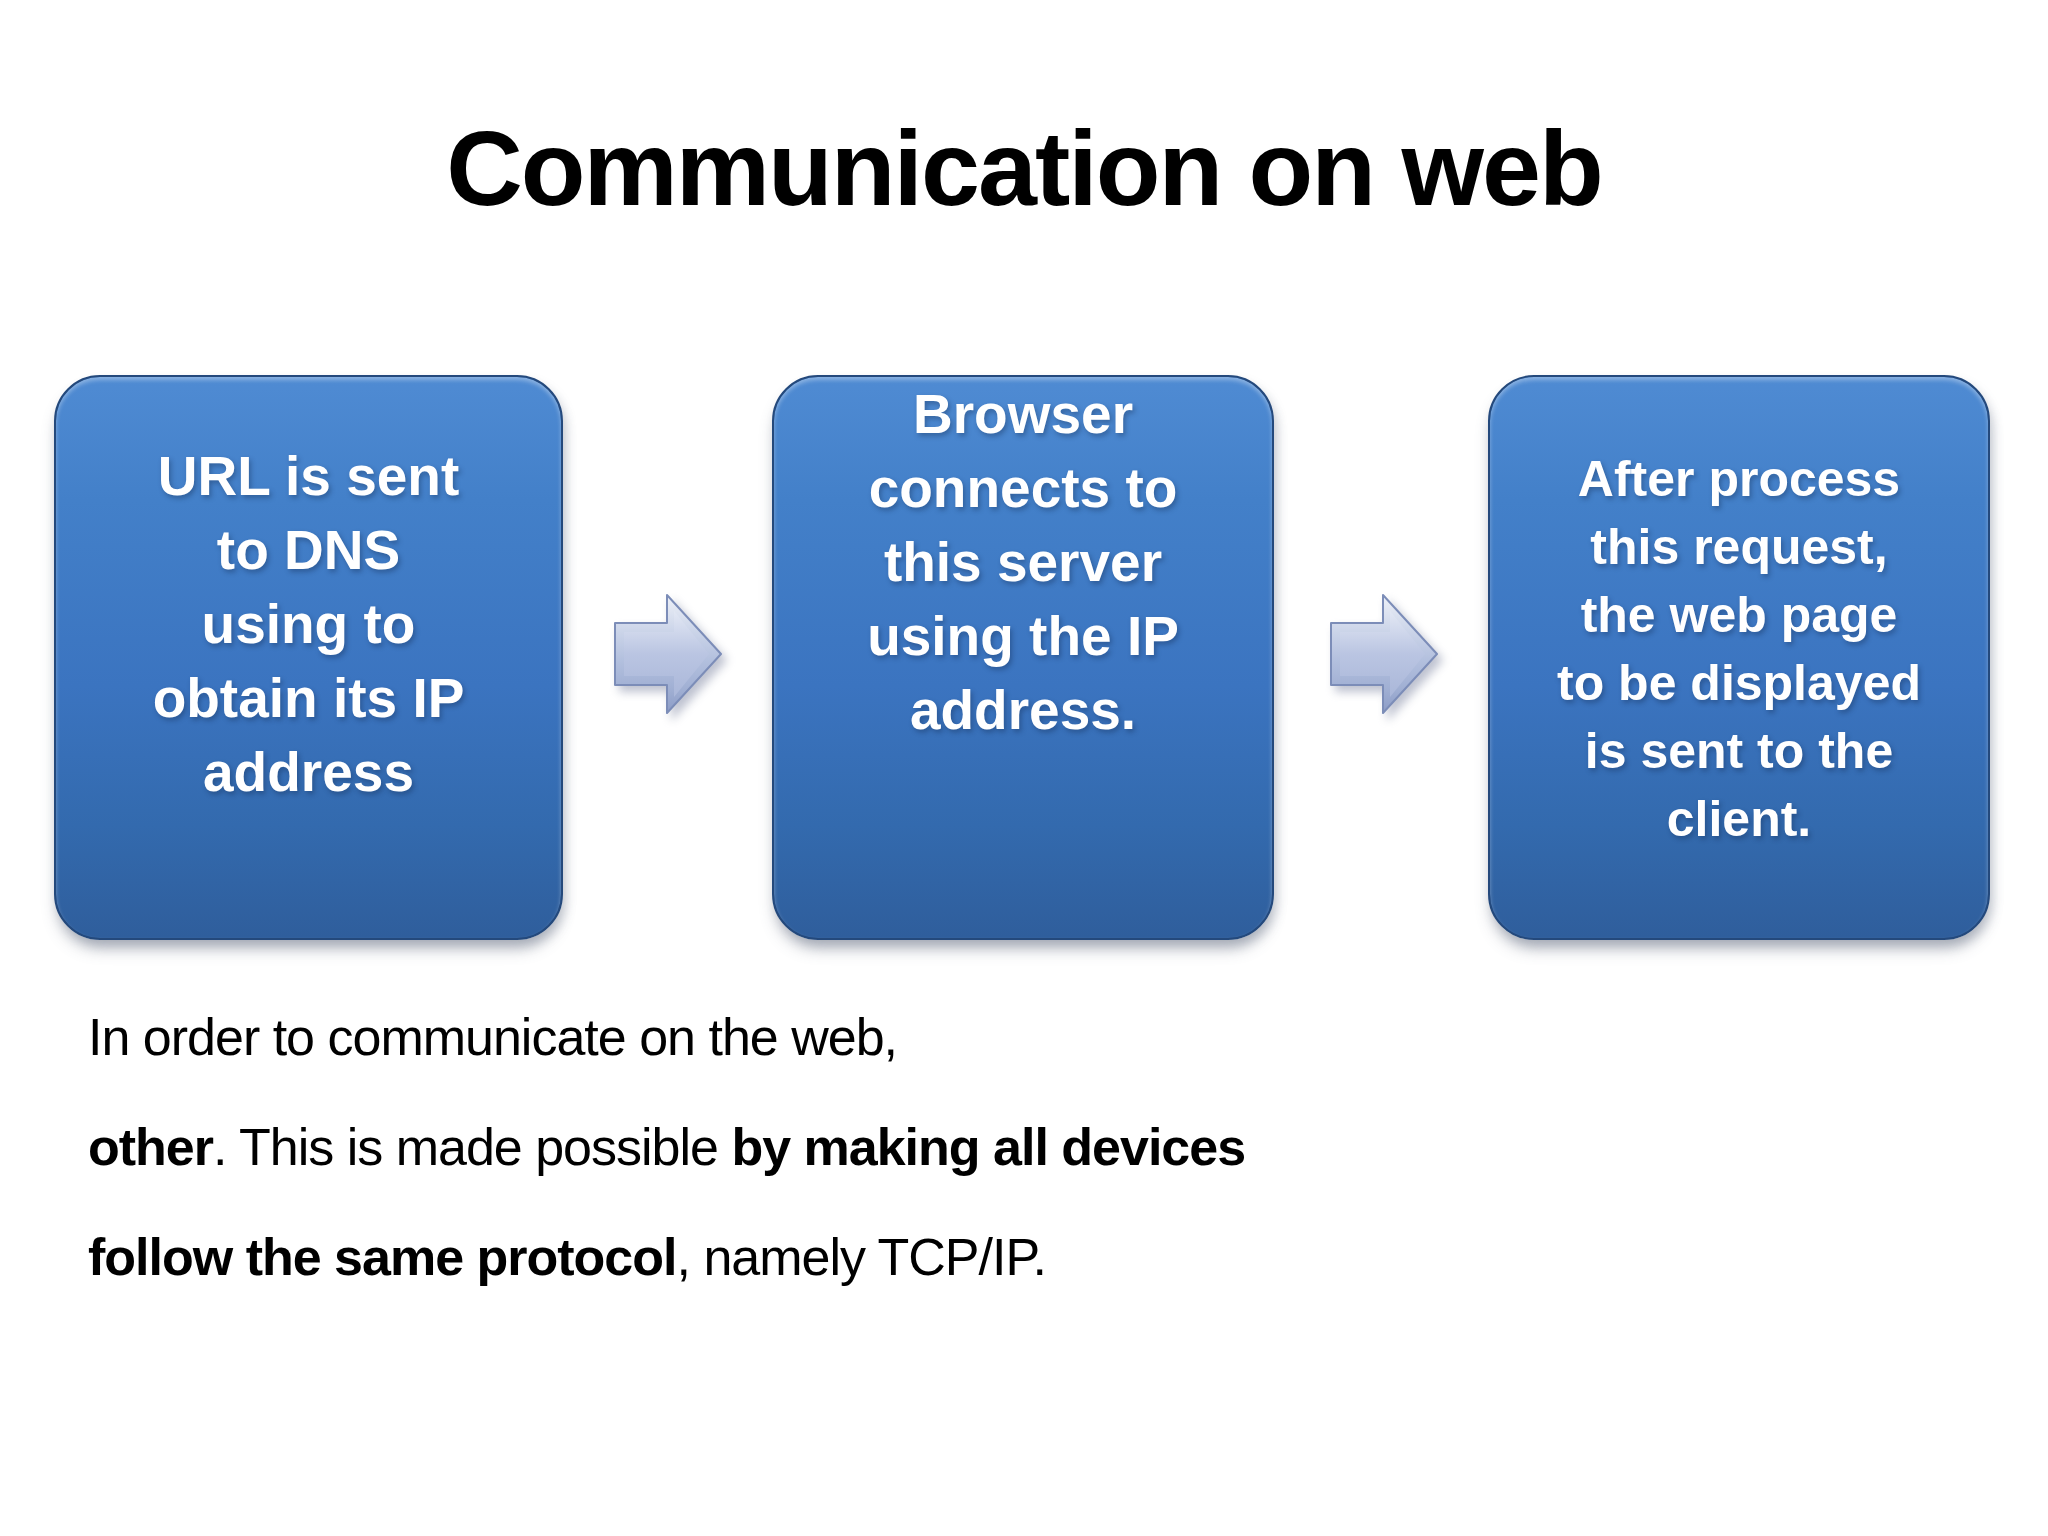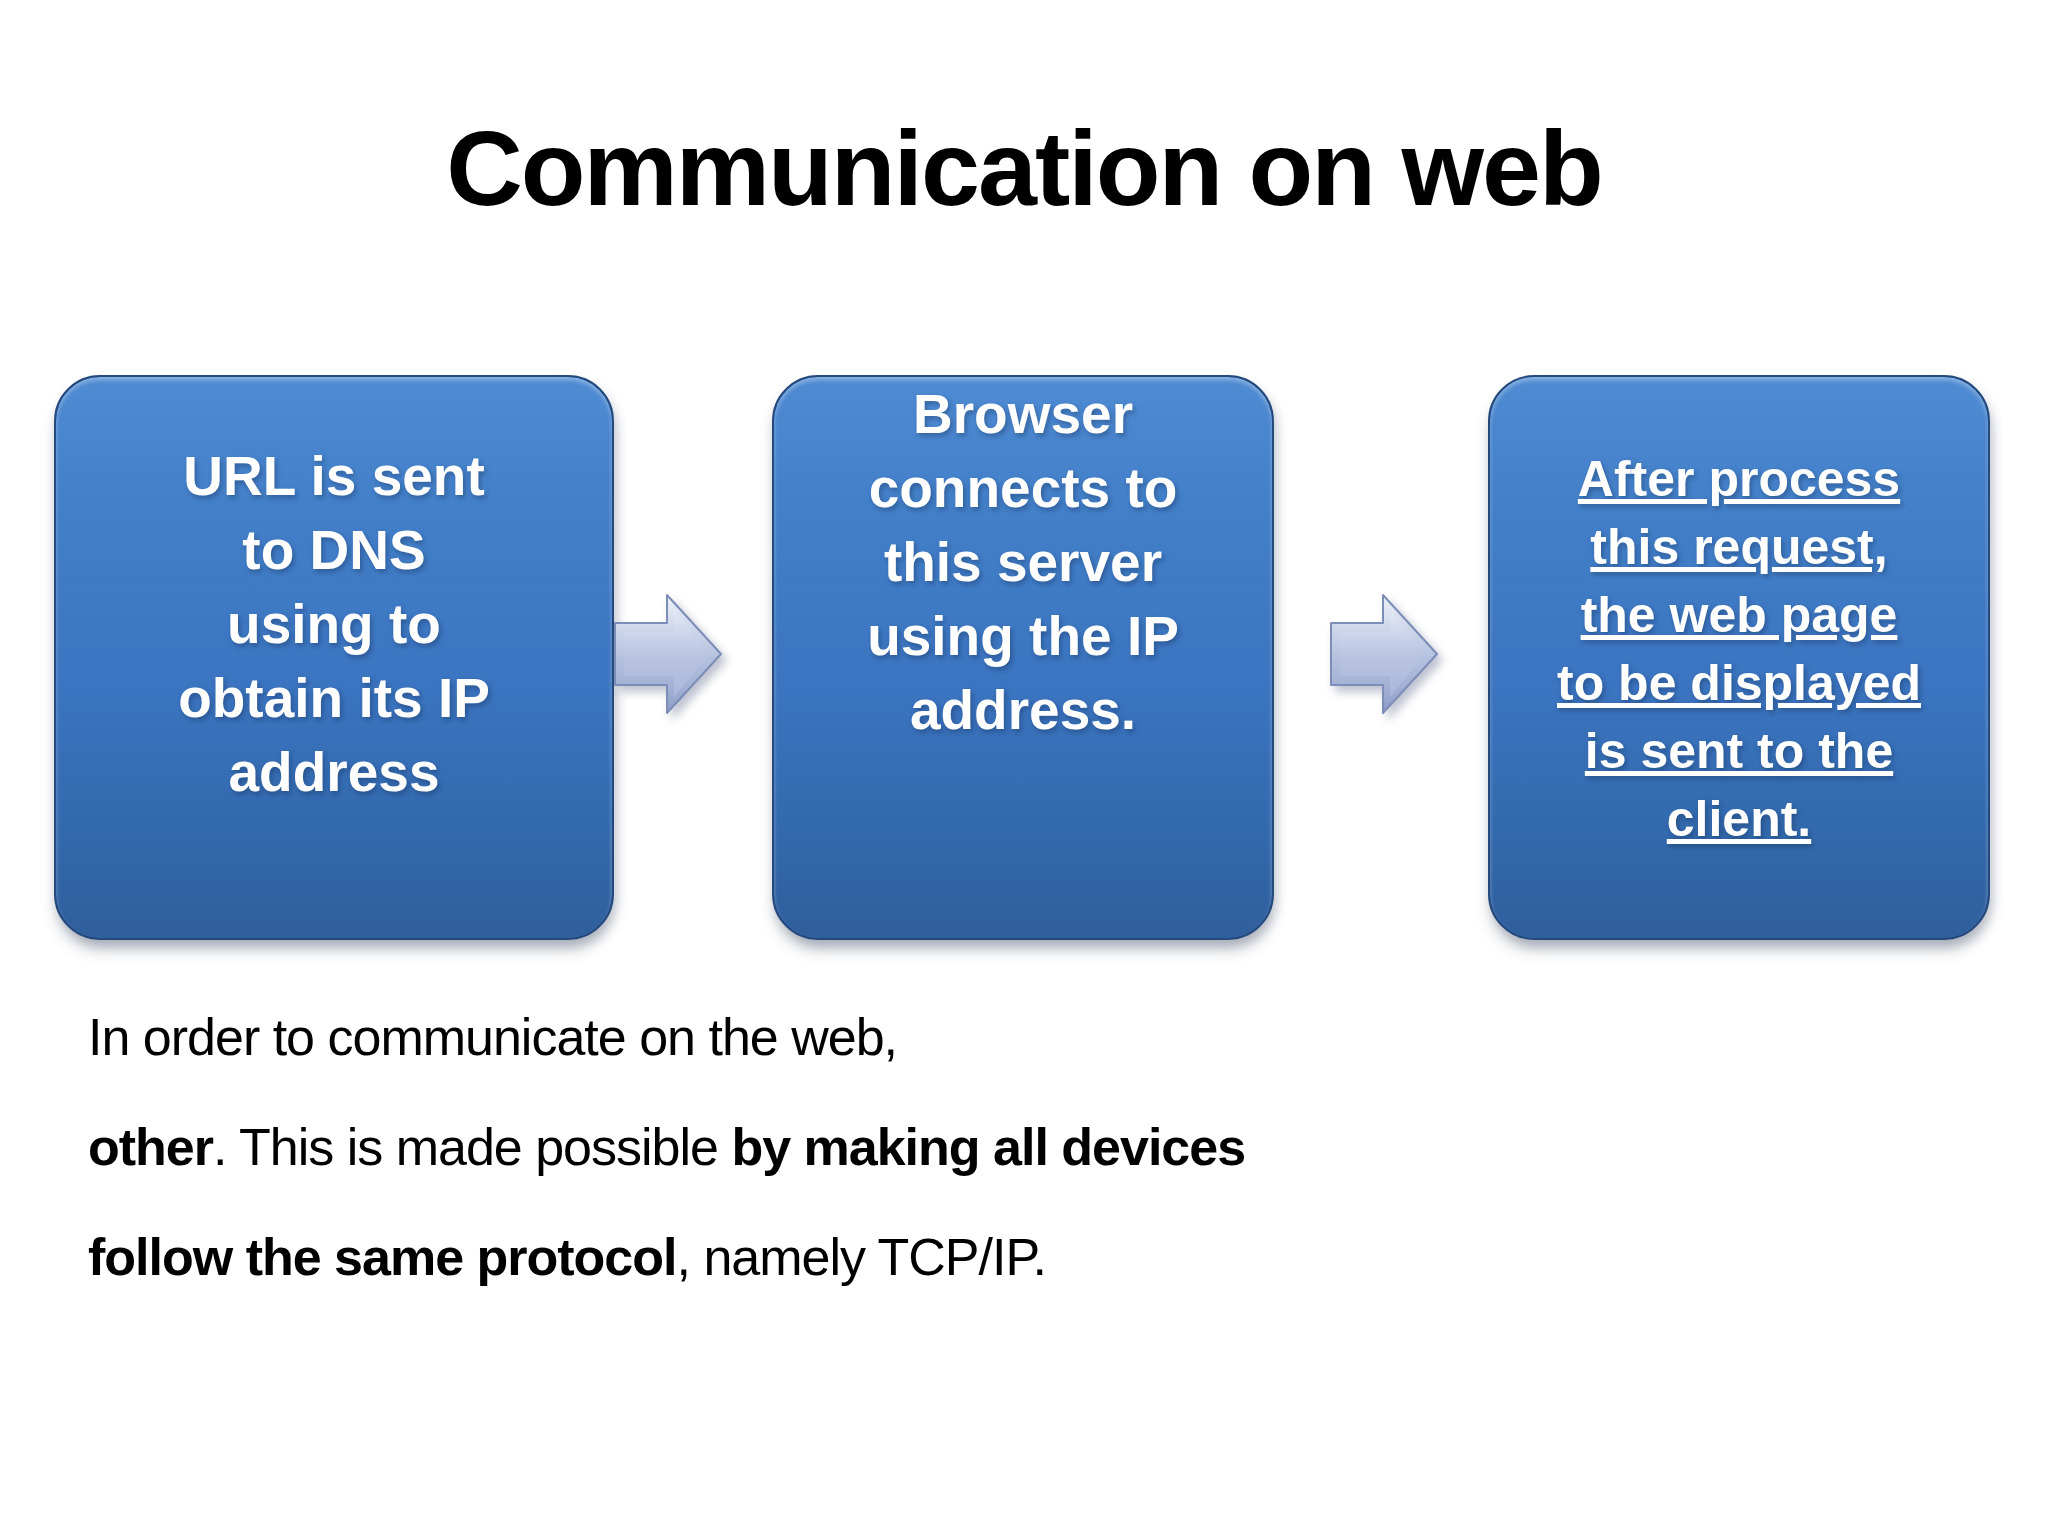--- a/index.html
+++ b/index.html
@@ -44,25 +44,25 @@
                 inset 0 3px 4px rgba(255,255,255,0.35);
     color: #ffffff;
     text-align: center;
   }
   .pbox .lines { width: 100%; }
   .pbox .line {
     font-weight: 700;
     white-space: nowrap;
     text-shadow: 2px 3px 5px rgba(15,35,70,0.35);
   }
-  .pbox-1 { left: 54px;   width: 560px; padding-top: 62px; }
+  .pbox-1 { left: 54px;   width: 509px; padding-top: 62px; }
   .pbox-2 { left: 772px;  width: 502px; }
   .pbox-3 { left: 1488px; width: 502px; padding-top: 68px; }
   .pbox-1 .line, .pbox-2 .line { font-size: 55px; line-height: 74px; }
-  .pbox-3 .line                { font-size: 50px; line-height: 68px; text-decoration: underline; }
+  .pbox-3 .line                { font-size: 50px; line-height: 68px; }
 
   
   .flow-arrow {
     position: absolute;
     top: 592px;
     width: 112px;
     height: 124px;
   }
   .flow-arrow svg {
     width: 100%;

